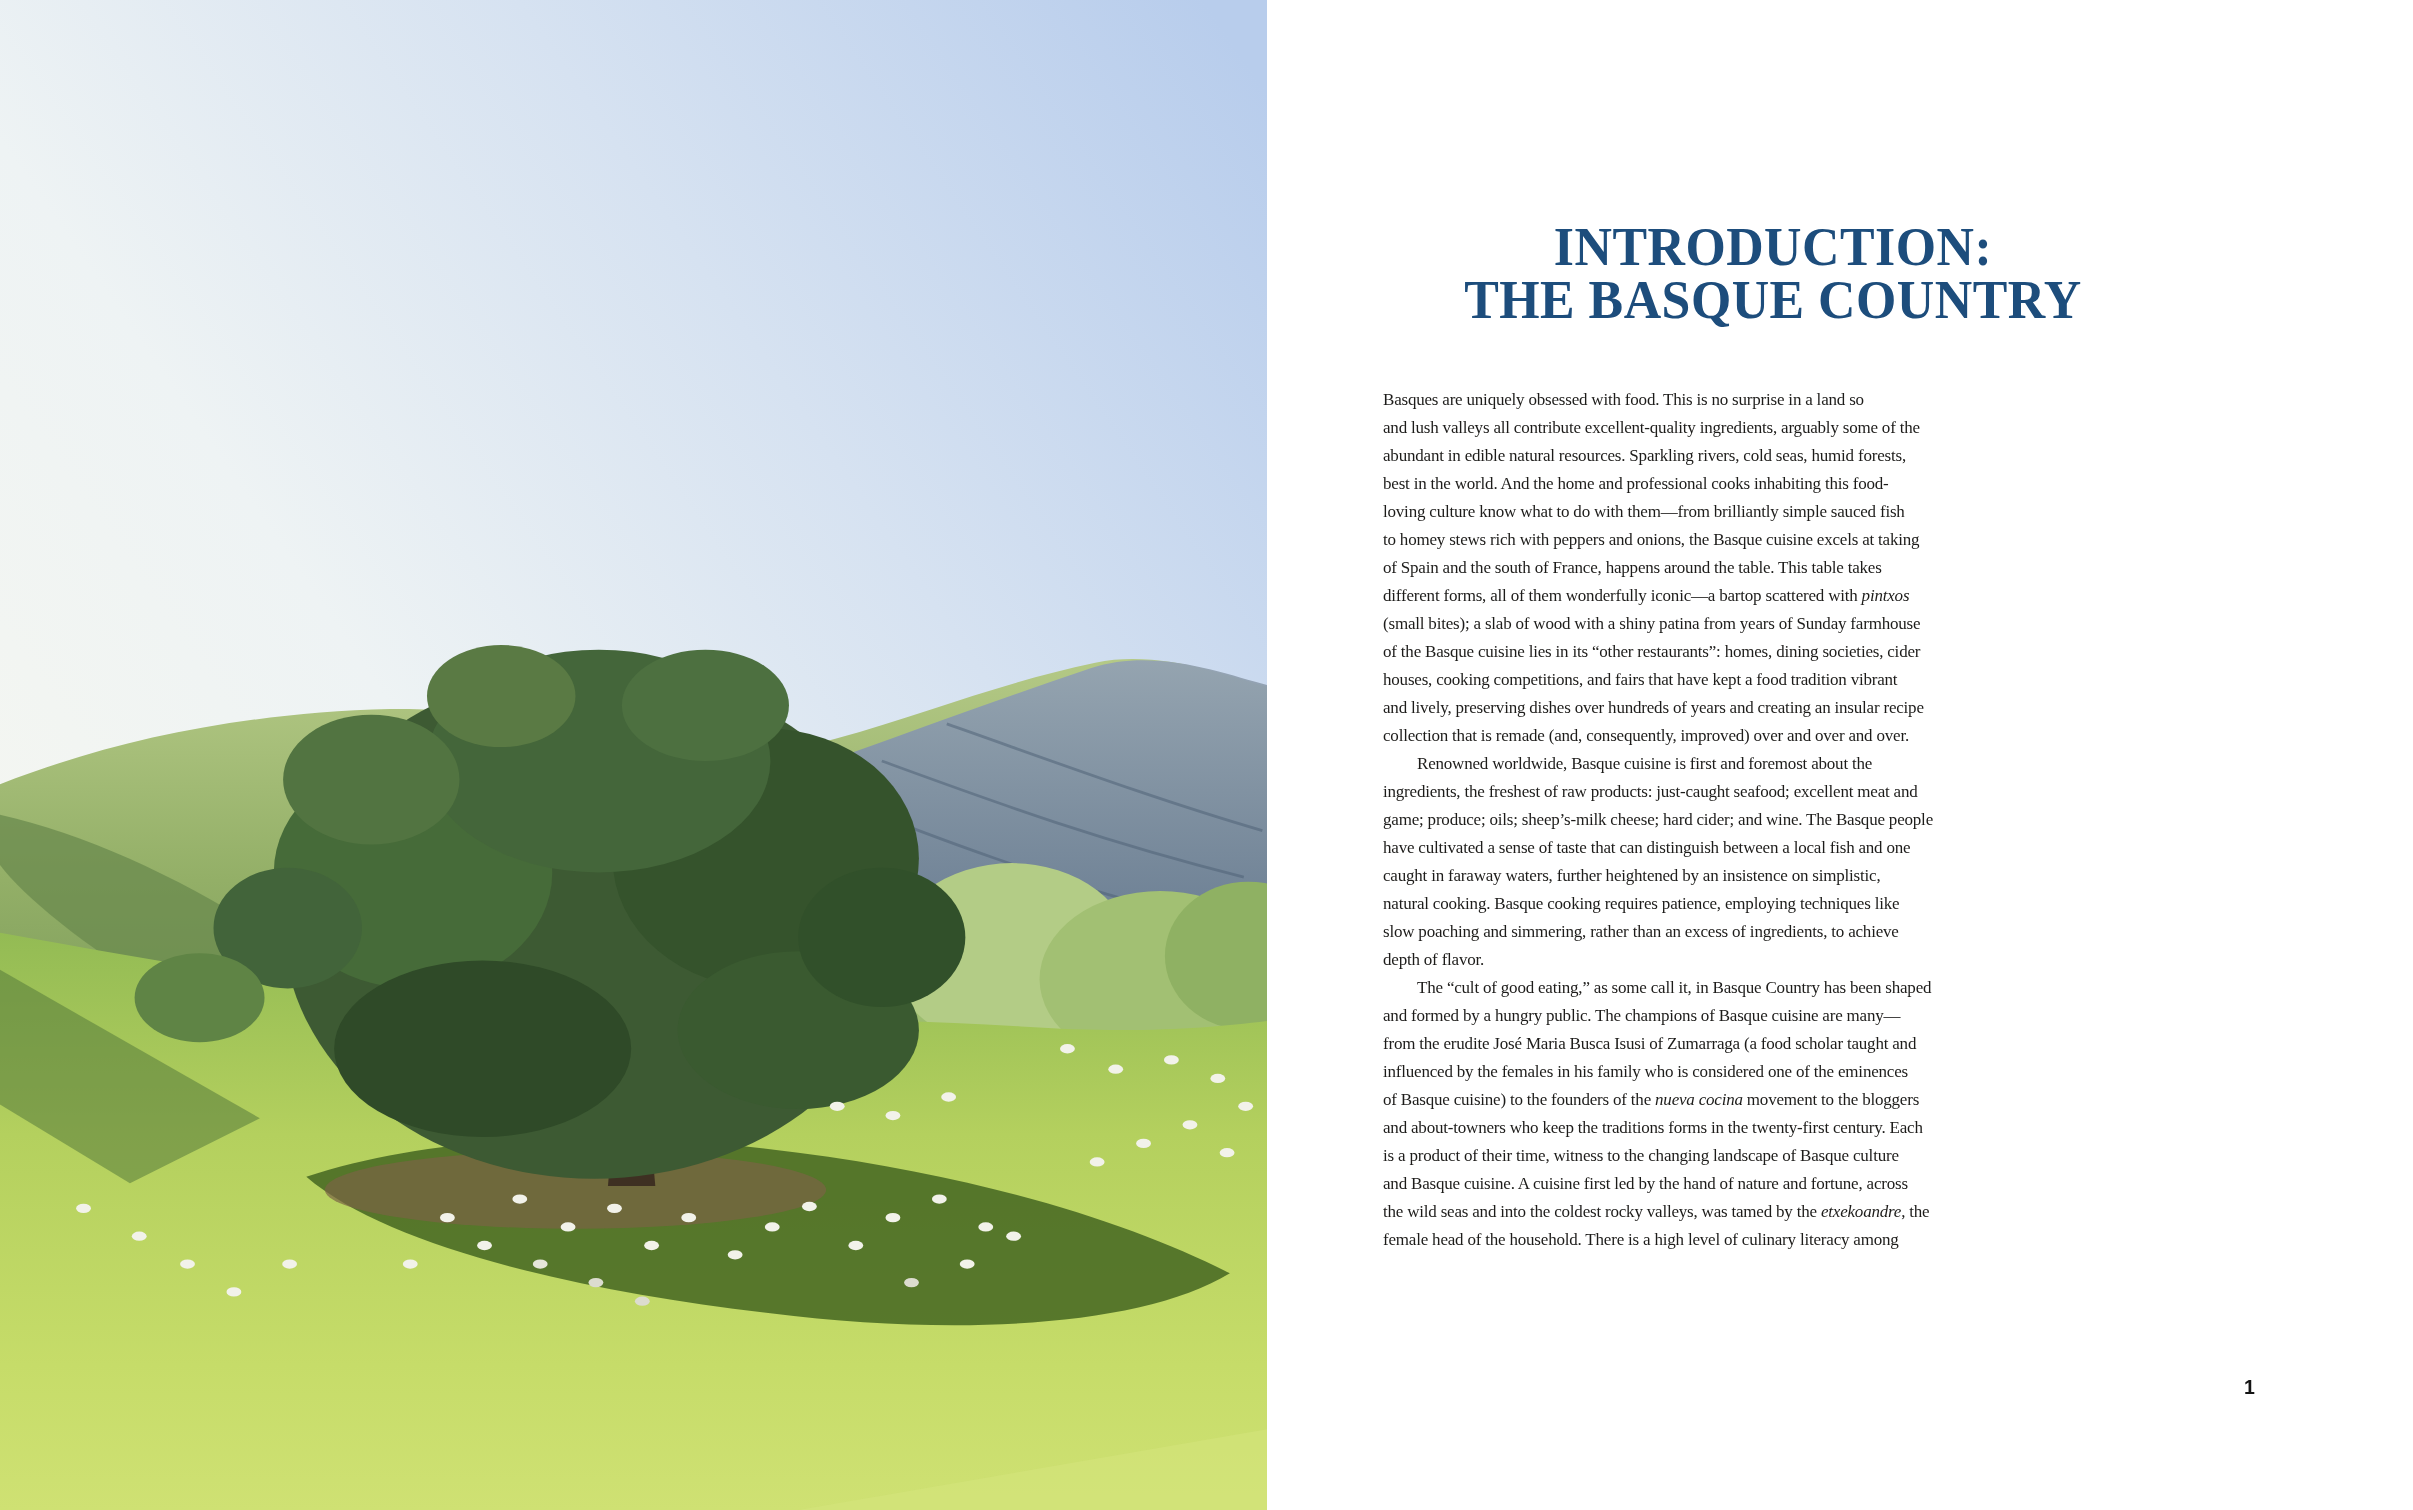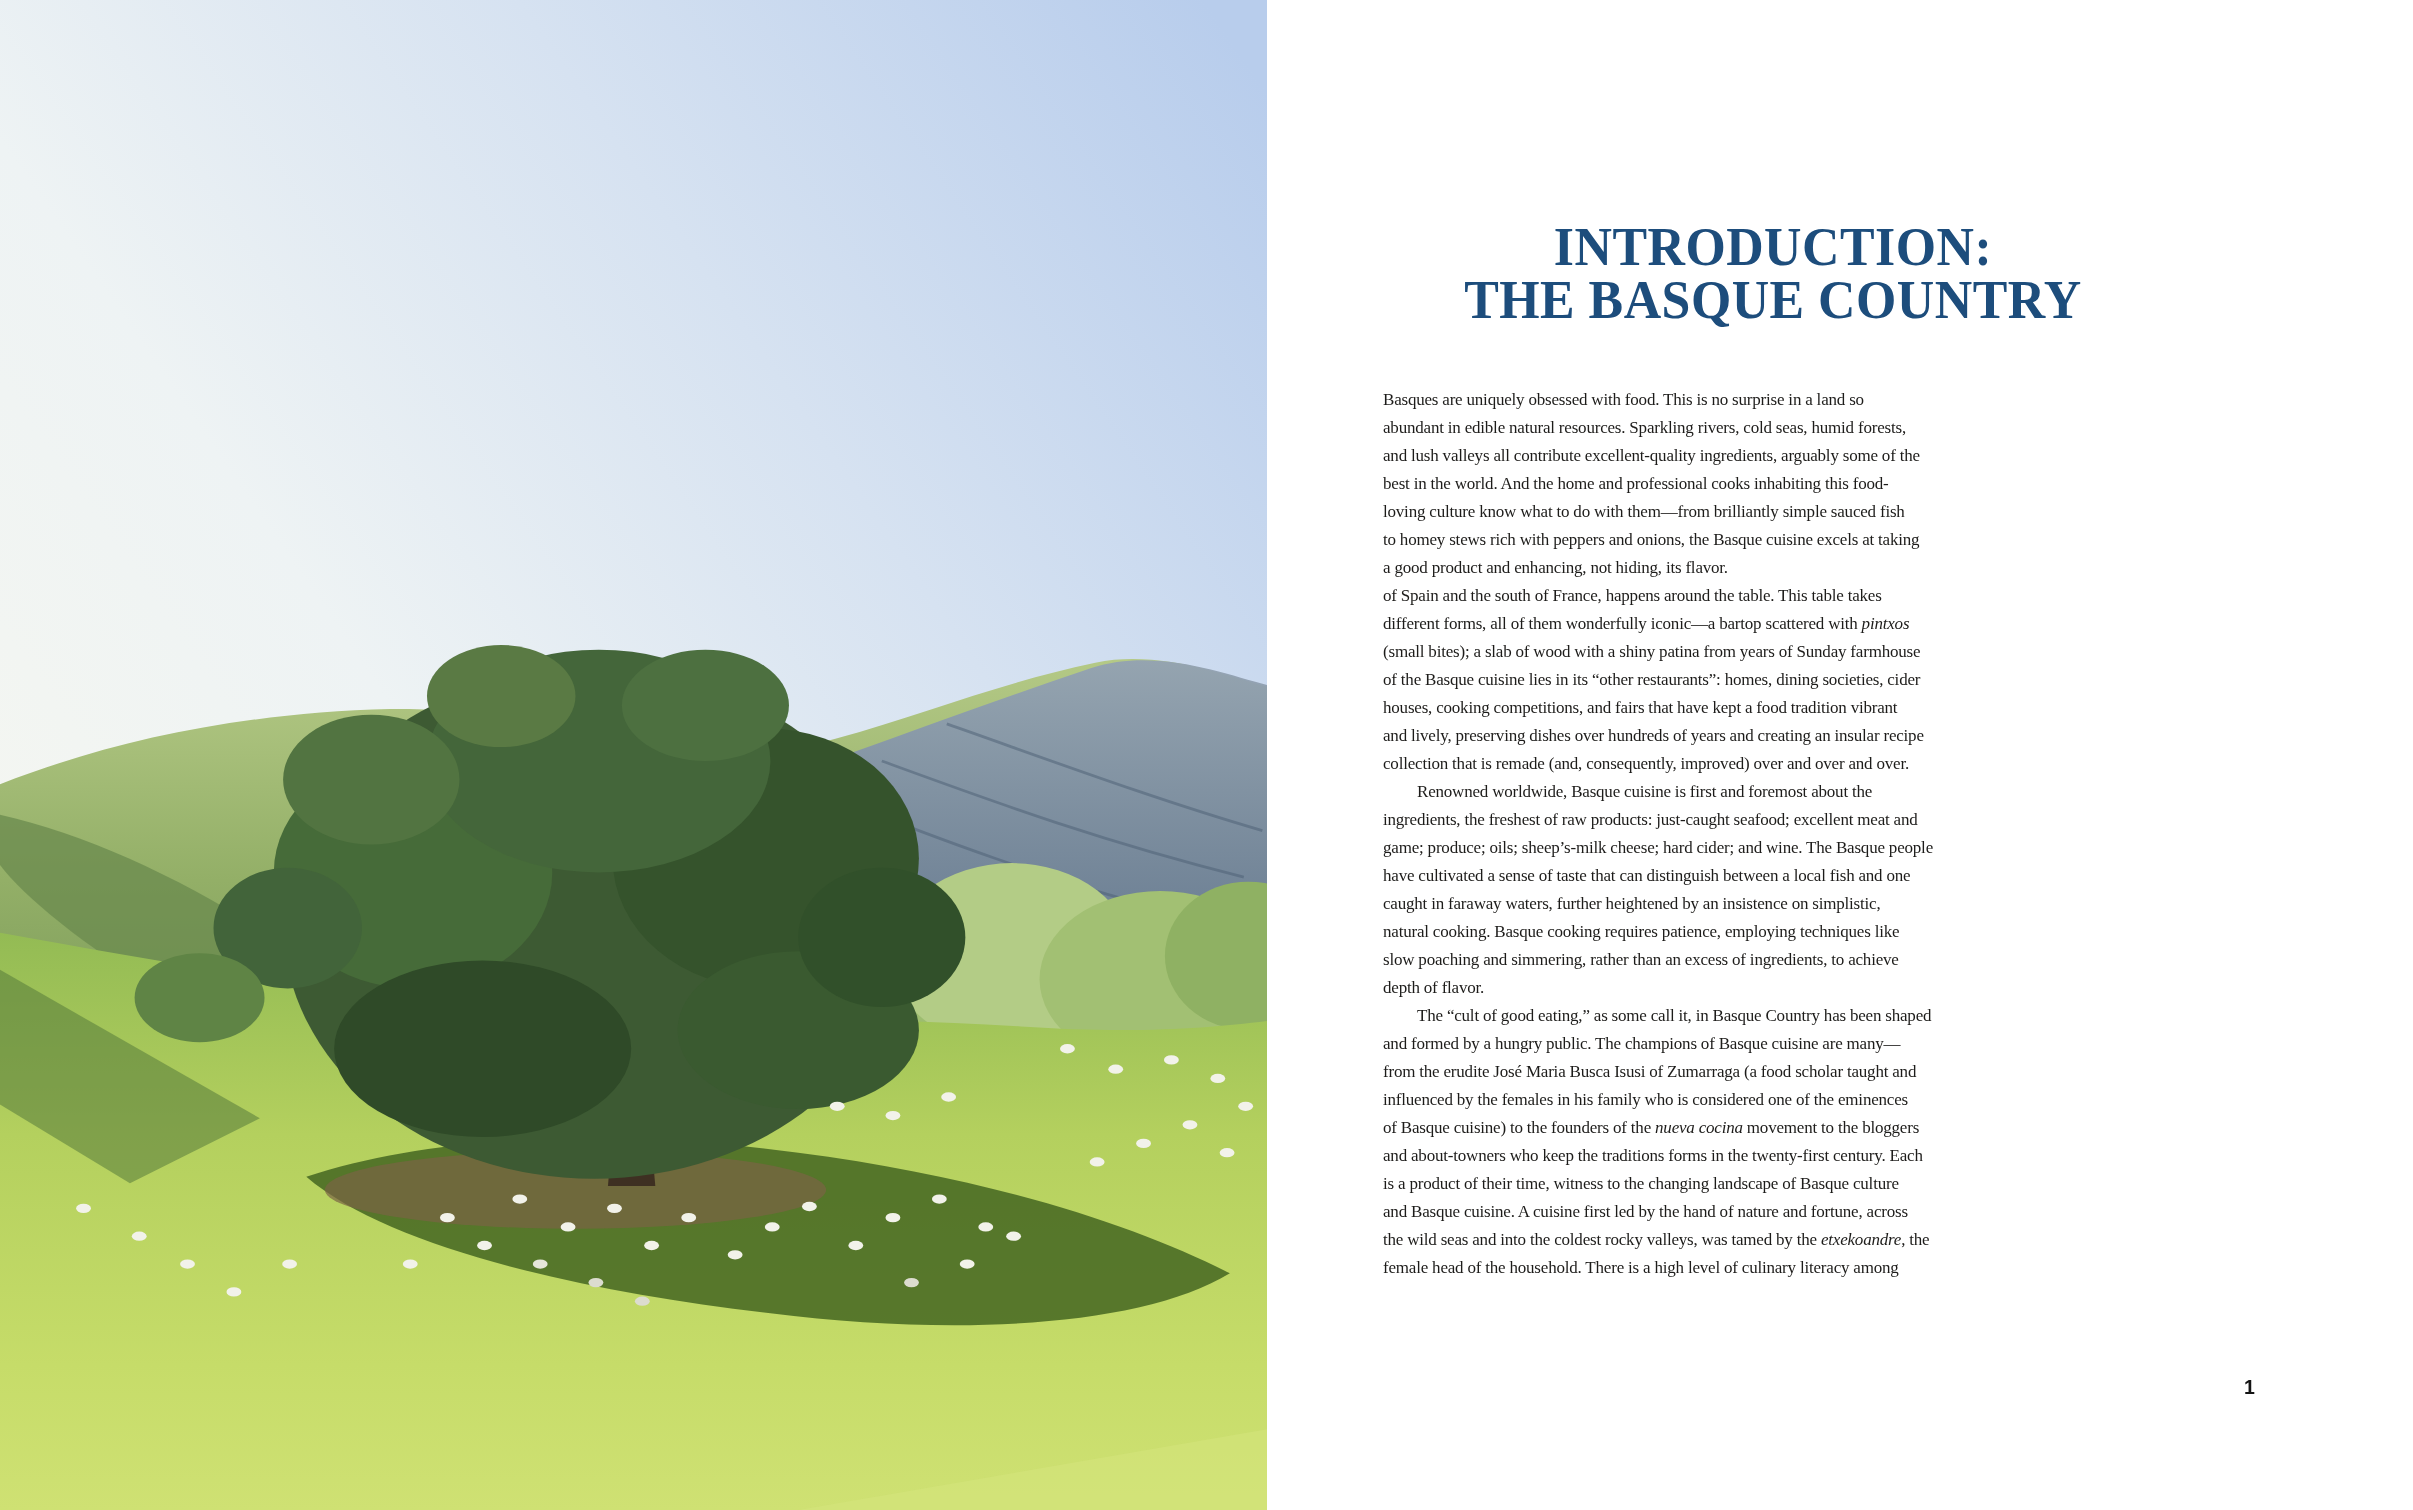--- a/index.html
+++ b/index.html
@@ -194,26 +194,25 @@
 
   <div class="page">
 
     <div class="title" style="color: rgb(29, 77, 124);">
       <div>INTRODUCTION:</div>
       <div>THE BASQUE COUNTRY</div>
     </div>
 
     <div class="body-text" style="color: rgb(29, 28, 26);">
         <div class="line"><span>Basques are uniquely obsessed with food. This is no surprise in a land so</span></div>
+        <div class="line"><span>and lush valleys all contribute excellent-quality ingredients, arguably some of the</span></div>
         <div class="line"><span>abundant in edible natural resources. Sparkling rivers, cold seas, humid forests,</span></div>
-        <div class="line"><span>and lush valleys all contribute excellent-quality ingredients, arguably some of the</span></div>
         <div class="line"><span>best in the world. And the home and professional cooks inhabiting this food-</span></div>
         <div class="line"><span>loving culture know what to do with them—from brilliantly simple sauced fish</span></div>
         <div class="line"><span>to homey stews rich with peppers and onions, the Basque cuisine excels at taking</span></div>
-        <div class="line"><span>a good product and enhancing, not hiding, its flavor.</span></div>
         <div class="line"><span>of Spain and the south of France, happens around the table. This table takes</span></div>
         <div class="line"><span>different forms, all of them wonderfully iconic—a bartop scattered with </span><i>pintxos</i><span></span></div>
         <div class="line"><span>(small bites); a slab of wood with a shiny patina from years of Sunday farmhouse</span></div>
         <div class="line"><span>of the Basque cuisine lies in its “other restaurants”: homes, dining societies, cider</span></div>
         <div class="line"><span>houses, cooking competitions, and fairs that have kept a food tradition vibrant</span></div>
         <div class="line"><span>and lively, preserving dishes over hundreds of years and creating an insular recipe</span></div>
         <div class="line"><span>collection that is remade (and, consequently, improved) over and over and over.</span></div>
         <div class="line indent"><span>Renowned worldwide, Basque cuisine is first and foremost about the</span></div>
         <div class="line"><span>ingredients, the freshest of raw products: just-caught seafood; excellent meat and</span></div>
         <div class="line"><span>game; produce; oils; sheep’s-milk cheese; hard cider; and wine. The Basque people</span></div>

